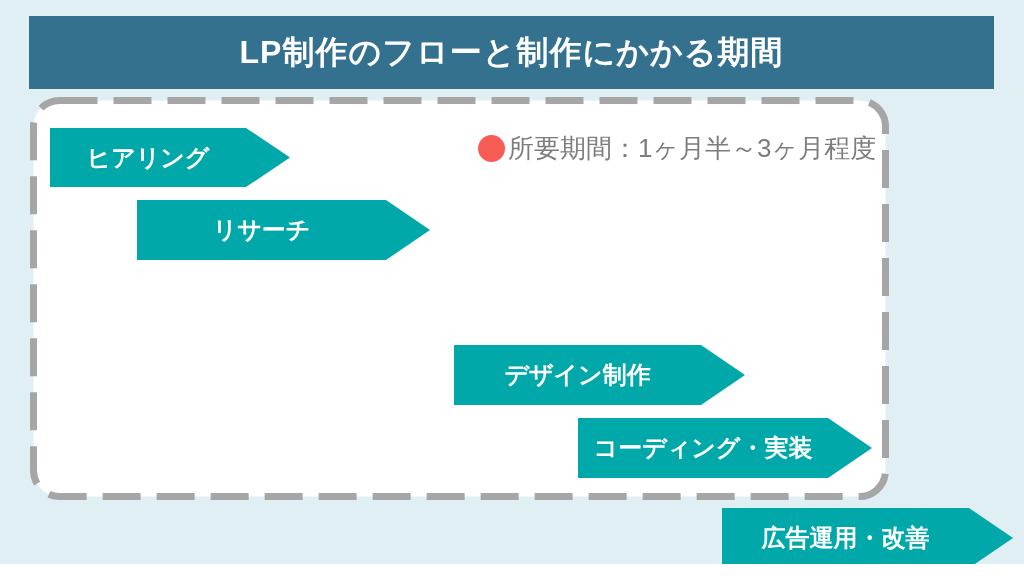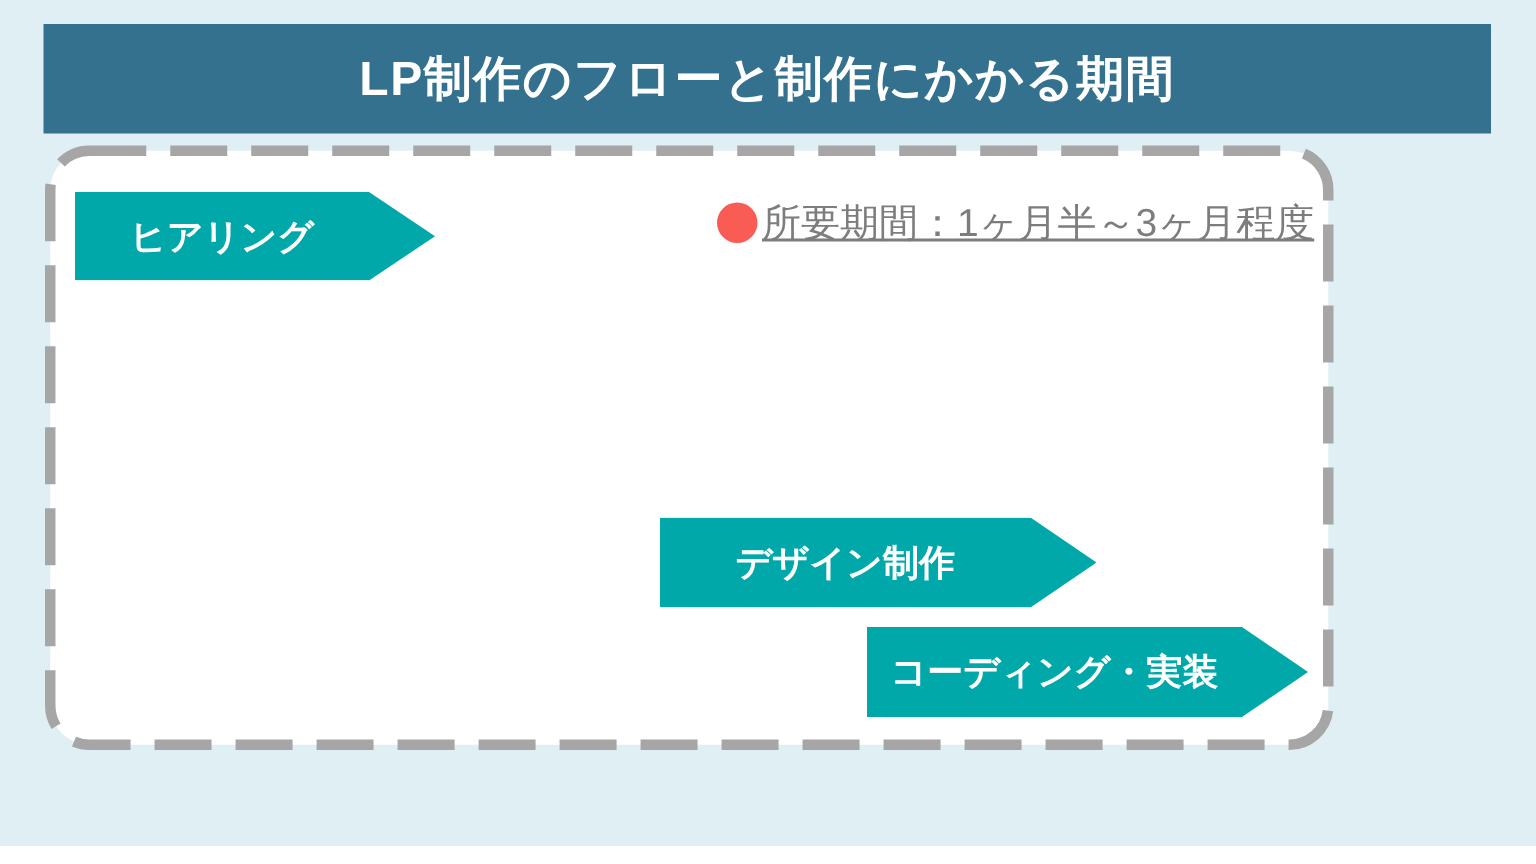--- a/index.html
+++ b/index.html
@@ -55,41 +55,40 @@
   .duration-note .bullet {
     width: 27px; height: 27px;
     border-radius: 50%;
     background: var(--note-bullet, #f95b55);
     flex: 0 0 auto;
   }
   .duration-note .note-text {
     color: var(--note-text, #7d7d7d);
     font-size: 26px;
     white-space: nowrap;
-    text-decoration: underline;
   }
   
   .arrow {
     position: absolute;
     background: var(--arrow-teal, #00a8a9);
     clip-path: polygon(0 0, calc(100% - 44px) 0, 100% 50%, calc(100% - 44px) 100%, 0 100%);
     color: var(--text-on-dark, #ffffff);
     font-size: 24px;
     font-weight: bold;
     display: flex;
     align-items: center;
     justify-content: center;
     padding-right: 44px;
     box-sizing: border-box;
     white-space: nowrap;
   }
   .step-1 { left: 50px;  top: 128px; width: 240px; height: 59px; }
   .step-2 { left: 137px; top: 200px; width: 293px; height: 60px; }
   .step-3 { left: 285px; top: 273px; width: 292px; height: 60px; font-size: 23px; }
-  .step-4 { left: 440px; top: 345px; width: 291px; height: 60px; }
+  .step-4 { left: 454px; top: 345px; width: 291px; height: 60px; }
   .step-5 { left: 578px; top: 418px; width: 294px; height: 60px; text-align: center; }
   .step-6 { left: 722px; top: 508px; width: 291px; height: 60px; }
 </style>
 </head>
 <body>
 
 <div class="stage">
 
   <div class="header-bar">
     <div class="title">LP制作のフローと制作にかかる期間</div>
@@ -100,21 +99,27 @@
   </svg>
 
   <div class="duration-note">
     <span class="bullet"></span>
     <span class="note-text">所要期間：1ヶ月半～3ヶ月程度</span>
   </div>
 
   <div class="arrow step-1">
     <span>ヒアリング</span>
   </div>
+  <div class="arrow step-2">
+    <span>リサーチ</span>
+  </div>
   <div class="arrow step-4">
     <span>デザイン制作</span>
   </div>
   <div class="arrow step-5">
     <span>コーディング・実装</span>
   </div>
 
+  <div class="arrow step-6">
+    <span>広告運用・改善</span>
+  </div>
 
 </div>
 
 </body></html>

